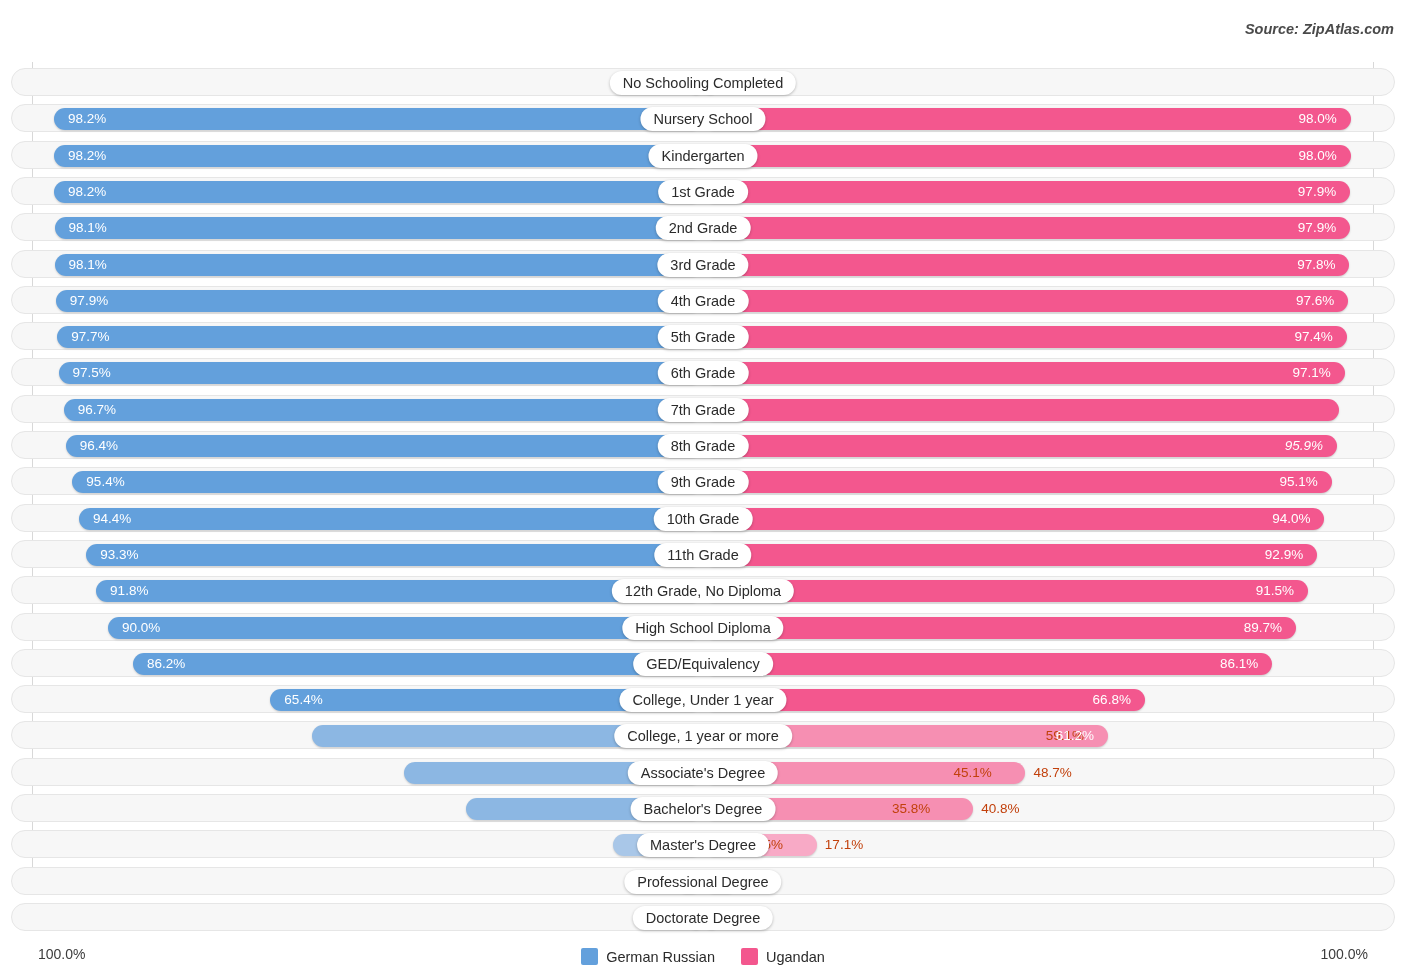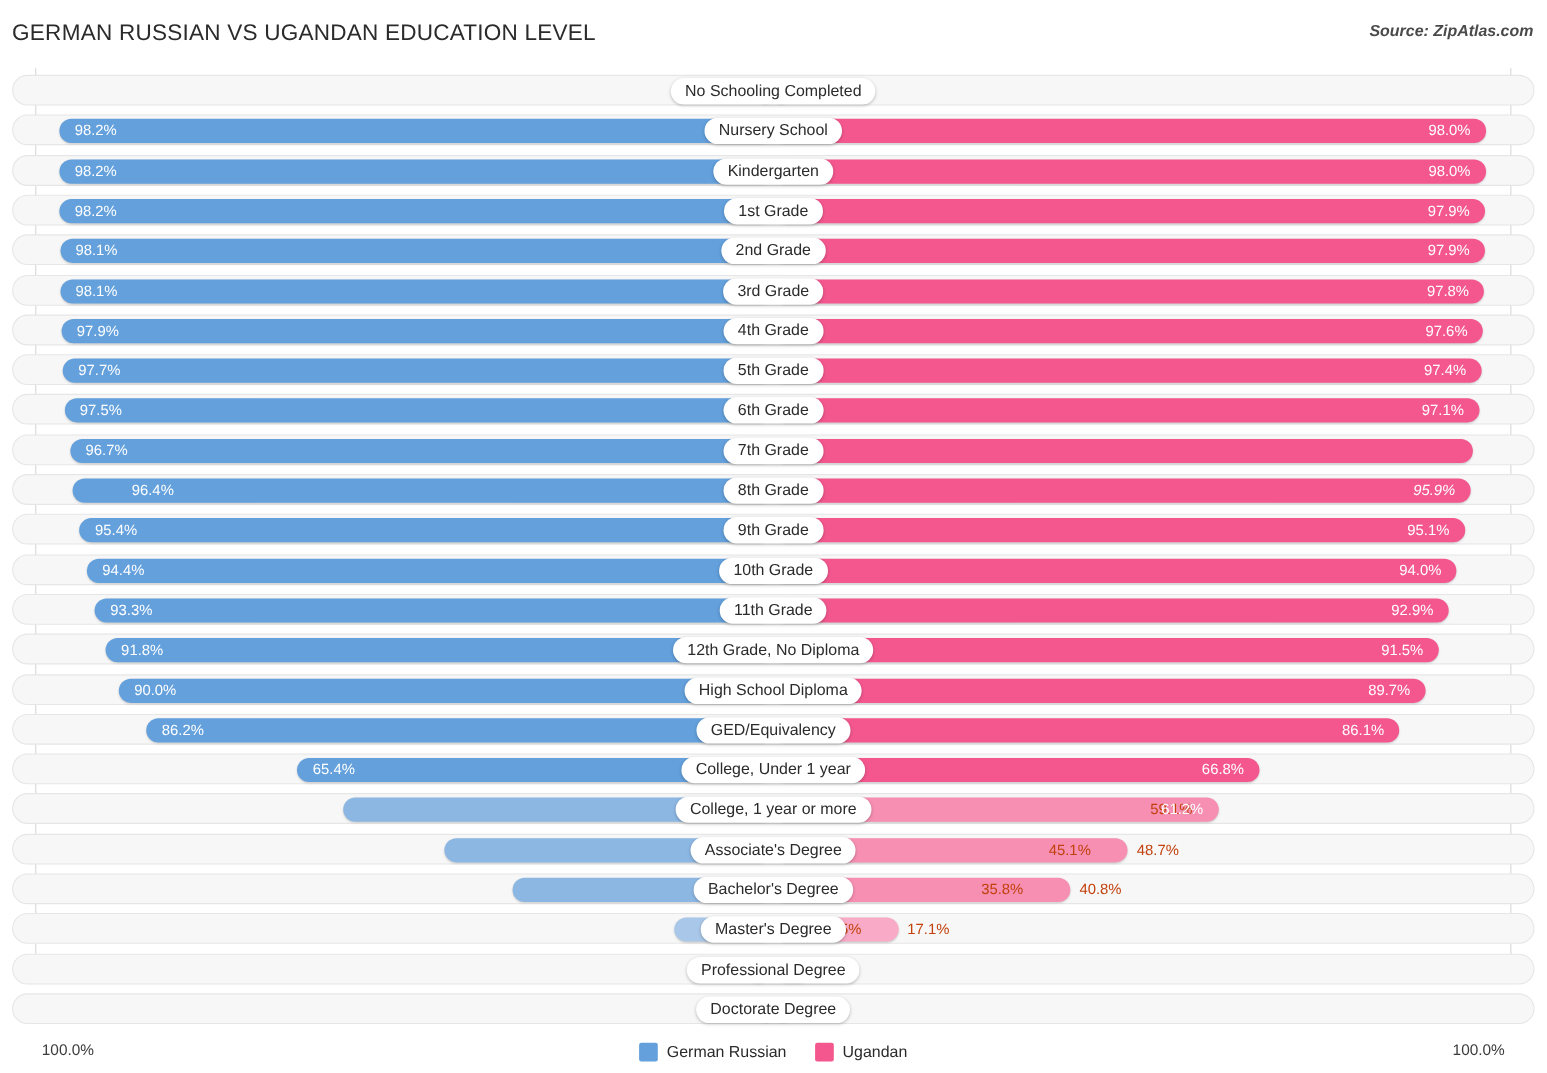--- a/index.html
+++ b/index.html
@@ -159,21 +159,20 @@
     width: 17px; height: 17px;
     border-radius: 2px;
   }
 </style>
 </head>
 <body>
 
 <div id="page">
 
   <div class="header">
-    <div class="title">GERMAN RUSSIAN VS UGANDAN EDUCATION LEVEL</div>
     <div class="source">Source: ZipAtlas.com</div>
   </div>
 
   <div class="plot" id="plot">
     <div class="gridline grid-left"></div>
     <div class="gridline grid-right"></div>
 
   <div class="row" style="top: 6px;">
         <div class="row-inner">
           <div class="bar bar-l light" style="width: 11.88px;"></div>
@@ -261,21 +260,21 @@
           <div class="bar bar-r " style="width: 634.92px;"></div>
           <div class="val val-l val-in" style="left: 65.78px;">96.7%</div>
           <div class="val val-r val-in" style="left: auto; right: 69.08px; margin-top: 36px;">96.2%</div>
           <div class="pill">7th Grade</div>
         </div>
       </div>
       <div class="row" style="top: 369px;">
         <div class="row-inner">
           <div class="bar bar-l " style="width: 636.24px;"></div>
           <div class="bar bar-r " style="width: 632.94px;"></div>
-          <div class="val val-l val-in" style="left: 67.76px; margin-left: 40px;">96.4%</div>
+          <div class="val val-l val-in" style="left: 67.76px;">96.4%</div>
           <div class="val val-r val-in" style="left: auto; right: 71.06px; font-style: italic;">95.9%</div>
           <div class="pill">8th Grade</div>
         </div>
       </div>
       <div class="row" style="top: 405.3px;">
         <div class="row-inner">
           <div class="bar bar-l " style="width: 629.64px;"></div>
           <div class="bar bar-r " style="width: 627.66px;"></div>
           <div class="val val-l val-in" style="left: 74.36px;">95.4%</div>
           <div class="val val-r val-in" style="left: auto; right: 76.34px;">95.1%</div>

